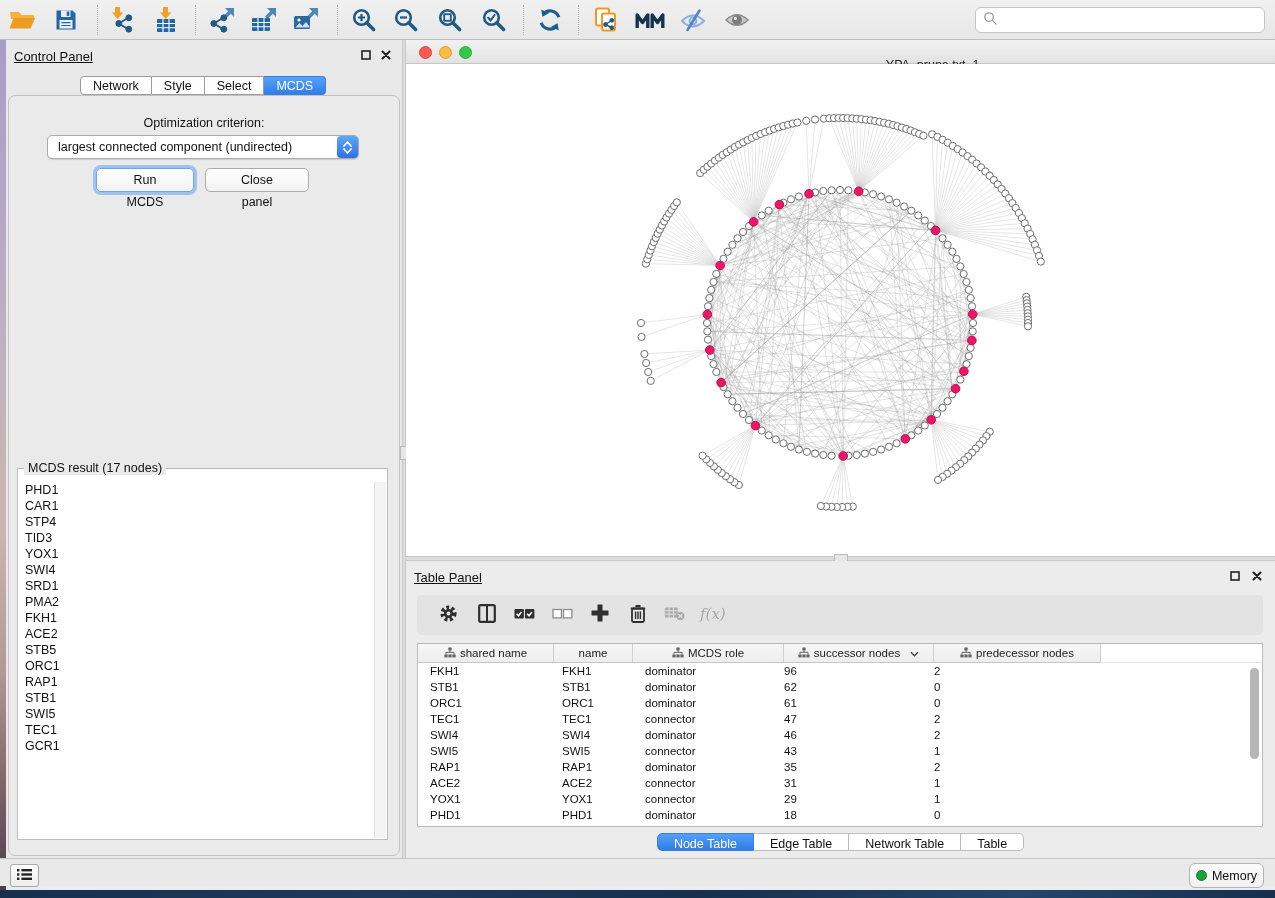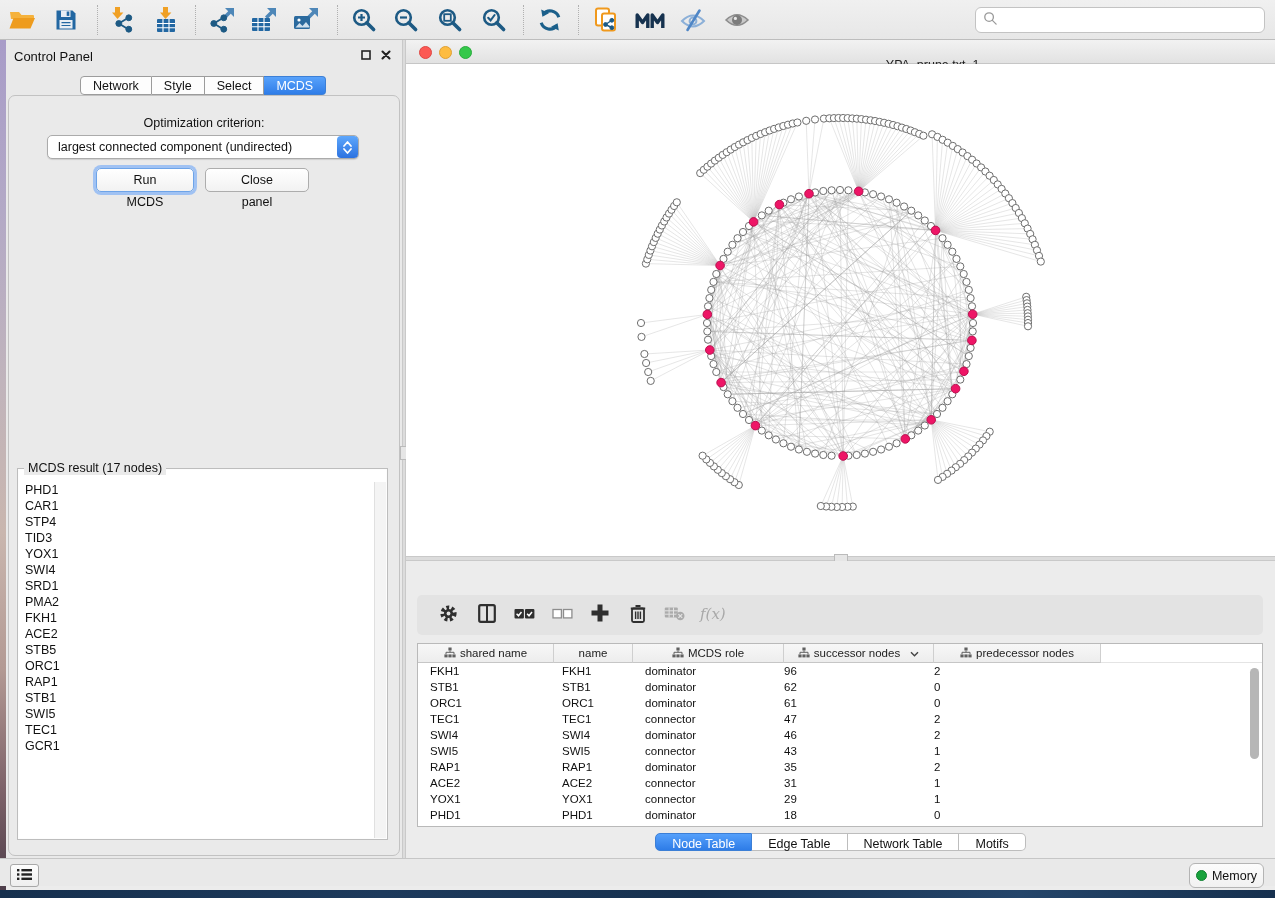--- a/index.html
+++ b/index.html
@@ -20,21 +20,21 @@
   .tbtn svg { display:block; }
   .tsep { position:absolute; top:5px; width:0; height:30px; border-left:1px dotted #b0b0b0; }
   .search-wrap { position:absolute; left:975px; top:7px; width:290px; height:26px; background:#fff;
     border:1px solid #c3c3c3; border-radius:6px; display:flex; align-items:center; padding-left:7px; }
   .search-wrap svg { flex:0 0 auto; }
   .search-wrap input { border:none; outline:none; flex:1; height:20px; font-size:13px; margin-left:5px; background:transparent; }
 
   
   .control-panel { position:absolute; left:6px; top:40px; width:396px; height:818px; background:#e9e9e9; }
   .panel-head { position:absolute; left:0; top:0; right:0; height:28px; }
-  .panel-title { position:absolute; left:8px; top:9px; font-size:13px; color:#111; }
+  .panel-title { position:absolute; left:8px; top:9px; font-size:13px; color:#111;text-decoration:underline; }
   .win-mini { position:absolute; top:8px; width:13px; height:13px; display:flex; align-items:center; justify-content:center; }
   .cp-tabs { position:absolute; left:74px; top:36px; height:19px; display:flex; }
   .cptab { height:19px; line-height:18px; font-size:12.5px; text-align:center; background:#fdfdfd; border:1px solid #9c9c9c; border-left:none; color:#111; padding:0 12px; cursor:default; }
   .cptab:first-child { border-left:1px solid #9c9c9c; border-radius:4px 0 0 4px; }
   .cptab:last-child { border-radius:0 4px 4px 0; }
   .cptab.sel { background:linear-gradient(#58a2fb,#2f7de8); color:#fff; border-color:#3c7fd6; }
   .cp-body { position:absolute; left:2px; top:55px; width:392px; height:761px; border:1px solid #c2c2c2; border-radius:7px; background:#eaeaea; }
   .opt-label { position:absolute; left:0; right:0; top:20px; text-align:center; font-size:12.5px; color:#111; }
   .combo { position:absolute; left:38px; top:39px; width:312px; height:24px; background:#fff; border:1px solid #ababab; border-radius:5px; box-shadow:0 1px 1px rgba(0,0,0,.12); font-size:12.5px; display:flex; align-items:center; }
   .combo .val { flex:1; padding-left:10px; color:#111; white-space:nowrap; overflow:hidden; }
@@ -612,20 +612,33 @@
             <circle cx="349.4" cy="361.6" r="4.3" fill="#ee1566" stroke="#bb1050" stroke-width="1"></circle>
           </g>
         </svg></div>
   </div>
 
   <div class="h-split">
       <div class="grab"></div>
     </div>
 
   <div class="table-panel">
+    <div class="panel-head">
+      <div class="panel-title">Table Panel</div>
+      <div class="win-mini" style="right:34px">
+        <svg width="10" height="10" viewBox="0 0 10 10">
+            <rect x="1" y="1" width="8" height="8" fill="none" stroke="#222" stroke-width="1.6"></rect>
+          </svg>
+      </div>
+      <div class="win-mini" style="right:12px">
+        <svg width="10" height="10" viewBox="0 0 10 10">
+            <path d="M1.5 1.5 L8.5 8.5 M8.5 1.5 L1.5 8.5" stroke="#222" stroke-width="2.1" stroke-linecap="round"></path>
+          </svg>
+      </div>
+    </div>
     <div class="tp-toolbar" id="tp-toolbar">
         <div class="tpbtn" style="left: 16px;">
           <span><svg width="19" height="19" viewBox="0 0 19 19">
               <circle cx="9.5" cy="9.5" r="5.6" fill="none" stroke="#2f2f2f" stroke-width="5" stroke-dasharray="2.6 2.15"></circle>
               <circle cx="9.5" cy="9.5" r="4.6" fill="#2f2f2f"></circle>
               <circle cx="9.5" cy="9.5" r="1.9" fill="#e3e3e3"></circle>
             </svg></span>
         </div>
         <div class="tpbtn" style="left: 55px;">
           <span><svg width="18" height="19" viewBox="0 0 18 19">
@@ -795,21 +808,21 @@
             <div class="td num" style="width: 150px; padding-right: 14px;">18</div>
             <div class="td num" style="width: 167px; padding-right: 10px;">0</div>
           </div>
         </div>
       <div class="tp-scroll"></div>
     </div>
     <div class="tp-tabs" id="tp-tabs">
         <div class="tptab sel">Node Table</div>
         <div class="tptab">Edge Table</div>
         <div class="tptab">Network Table</div>
-        <div class="tptab">Motifs</div>
+        <div class="tptab">Table</div>
       </div>
   </div>
 
   <div class="status-bar">
     <div class="list-btn">
       <span>
         <svg width="15" height="13" viewBox="0 0 15 13">
             <g fill="#222">
               <rect x="0" y="1" width="2.4" height="2.4"></rect>
               <rect x="0" y="5.3" width="2.4" height="2.4"></rect>

